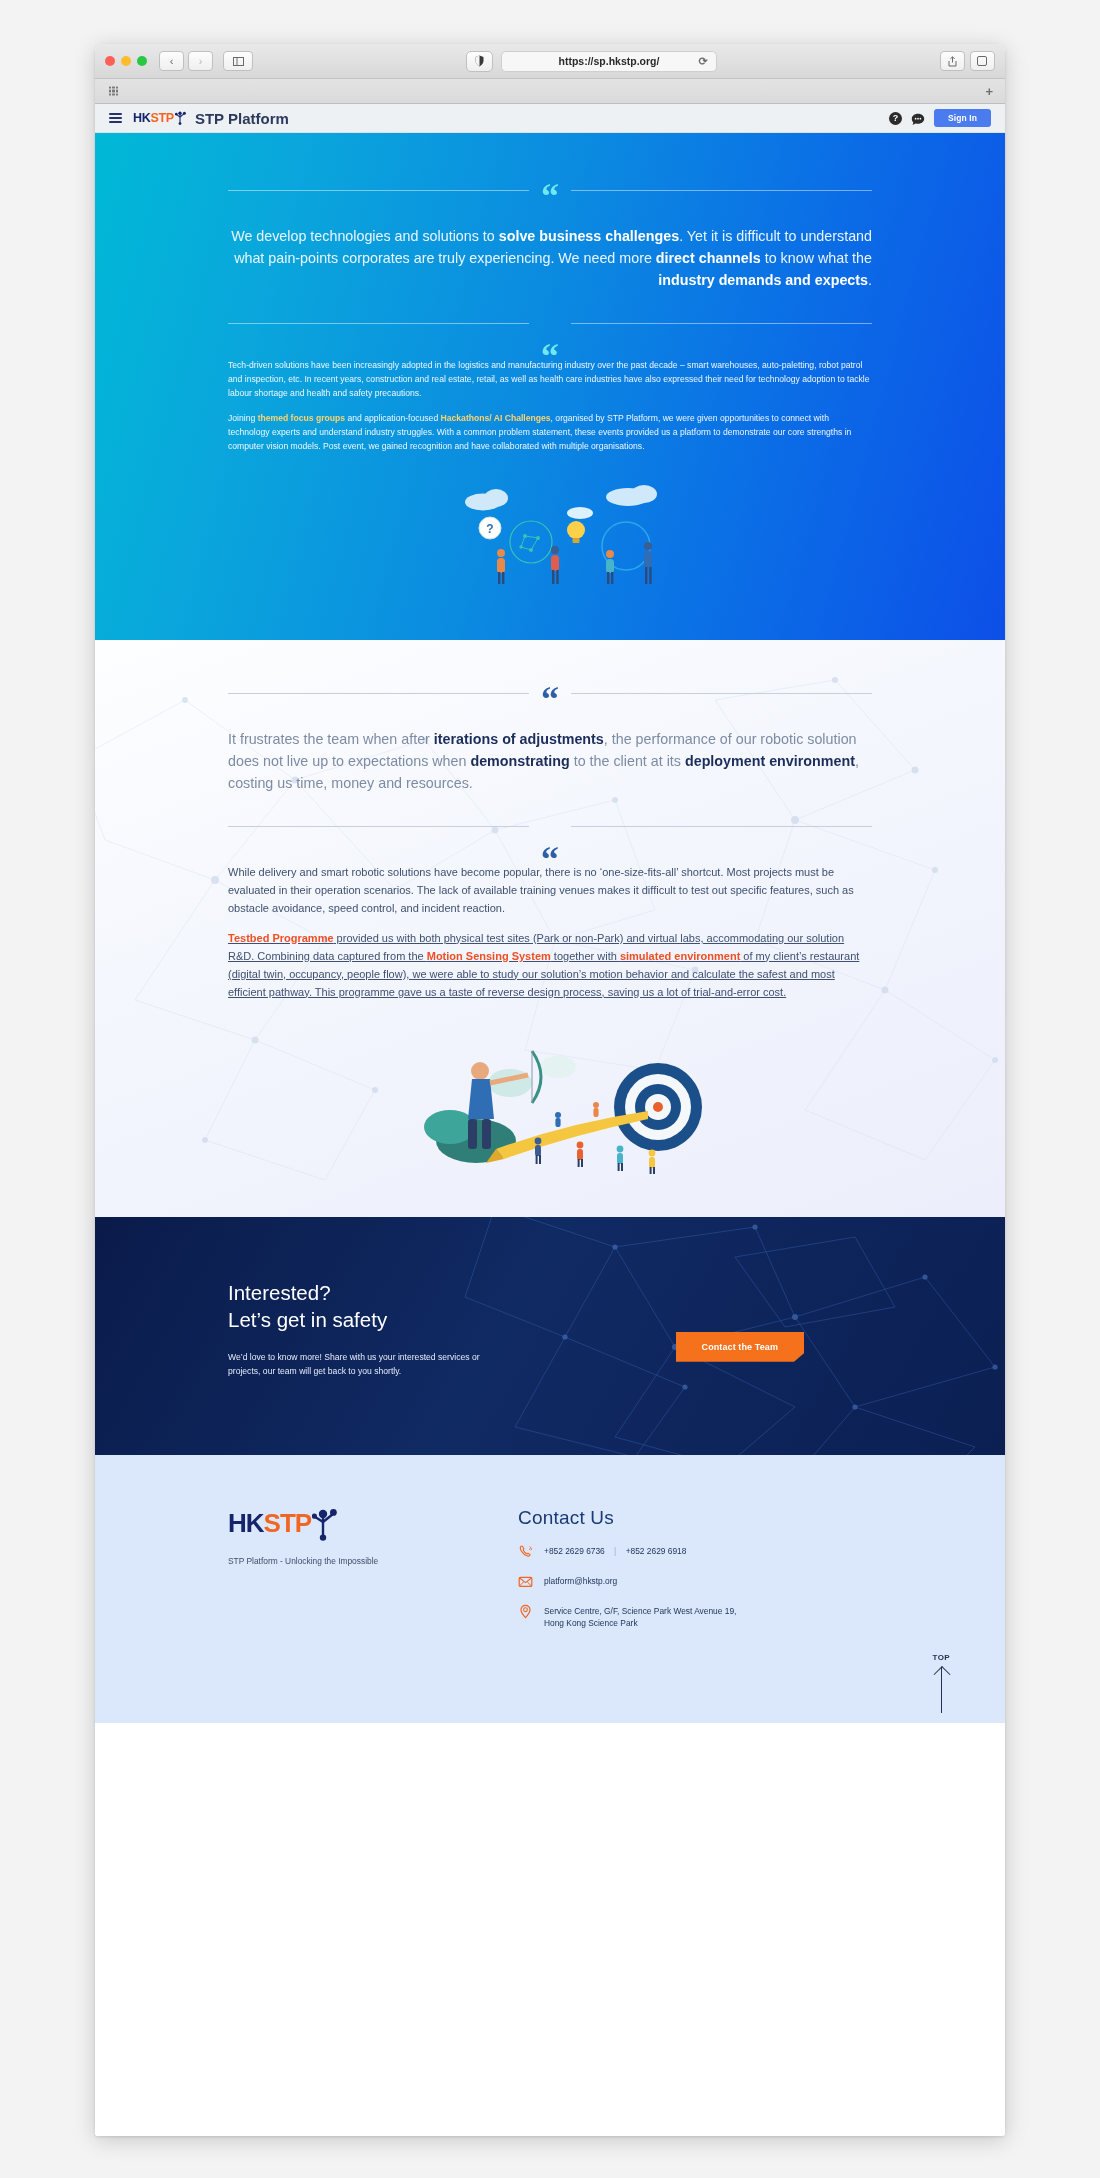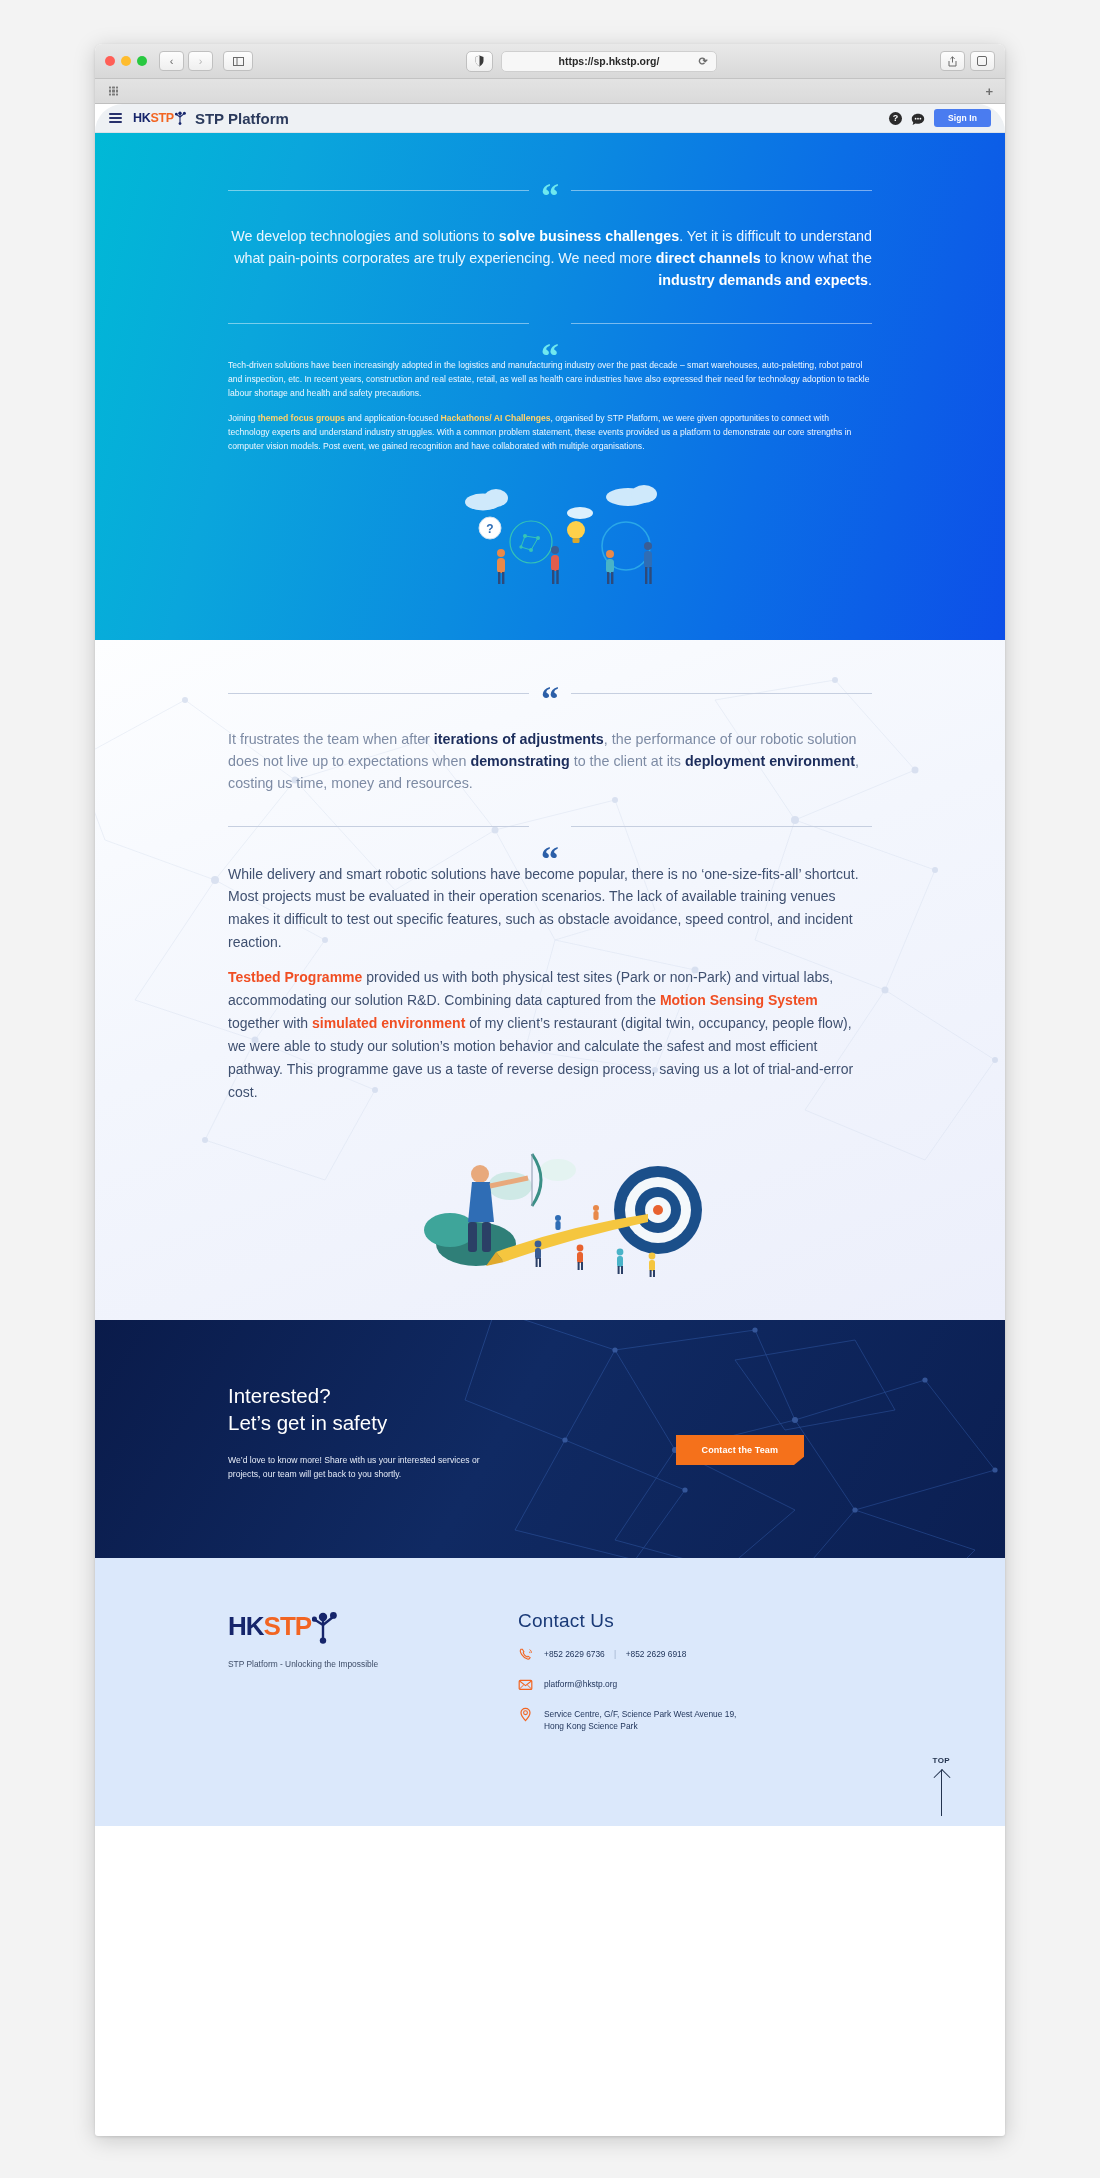--- a/index.html
+++ b/index.html
@@ -68,21 +68,21 @@
   .grid-ic {
     position: absolute; left: 14px; top: 50%; transform: translateY(-50%);
     width: 9px; height: 9px;
     display: grid; grid-template-columns: repeat(3,1fr); gap: 1px;
   }
   .grid-ic i { background: #7b7b7b; border-radius: 0.5px; }
   .tabtitle { width: 100%; text-align: center; }
   .plus { position: absolute; right: 12px; font-size: 13px; color: #6f6f6f; }
 
   
-  .viewport { width: 910px; height: 2032px; overflow: hidden; position: relative; background:#fff;border-radius:28px; }
+  .viewport { width: 910px; height: 2032px; overflow: hidden; position: relative; background:#fff; }
 
   
   .site-header {
     height: 29px; background: #eef1f4;
     display: flex; align-items: center; padding: 0 14px;
     position: relative; z-index: 5;
     border-bottom: 1px solid #dde2e7;
   }
   .burger { width: 13px; display: flex; flex-direction: column; gap: 2.5px; margin-right: 11px; }
   .burger span { height: 1.6px; background: #27306b; border-radius: 1px; }
@@ -199,22 +199,22 @@
     position: relative; overflow: hidden;
     background: linear-gradient(160deg, #fdfeff 0%, #f3f6fd 45%, #eceffb 100%);
     padding: 44px 0 34px;
   }
   .netbg { position: absolute; inset: 0; opacity: 0.55; }
   .quote-white {
     font-size: 14.3px; line-height: 1.56; color: #7d8ba4; font-weight: 400;
     margin: 24px 0 22px;
   }
   .quote-white b { color: #1c2d5c; font-weight: 700; }
-  .bodytxt-d { font-size: 14px; line-height: 1.64; color: #3f5070; margin-top: 26px; }
-  .bodytxt-d + .bodytxt-d { margin-top: 12px; }
+  .bodytxt-d { font-size: 11px; line-height: 1.64; color: #3f5070; margin-top: 26px; }
+  .bodytxt-d + .bodytxt-d { margin-top: 12px; text-decoration: underline; }
   .hl-o { color: #f04e23; font-weight: 700; }
   .qrule-d .ln { background: #c6cfe0; }
   .qmark-d { color: #2c5fa8; }
 
   
   .cta {
     position: relative; overflow: hidden; height: 238px;
     background: linear-gradient(120deg, #0a1b4a 0%, #102a63 45%, #0b1f52 100%);
   }
   .cta-inner { position: relative; width: 644px; margin: 0 auto; padding-top: 62px; display: flex; }

